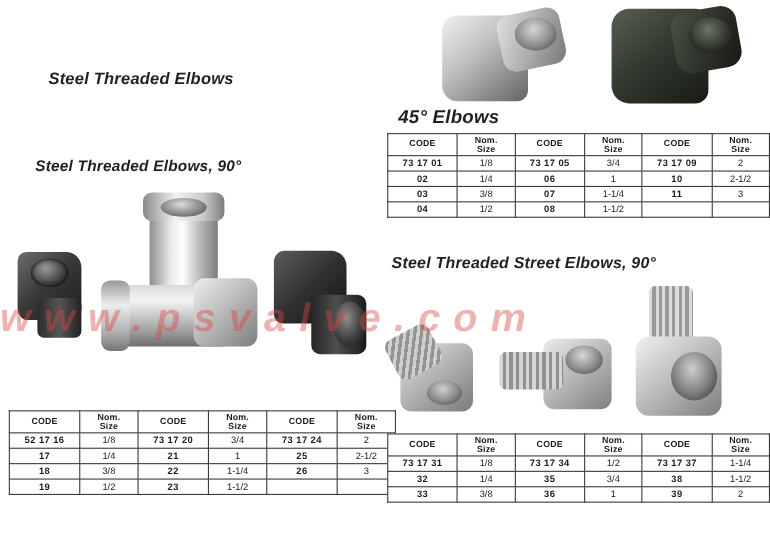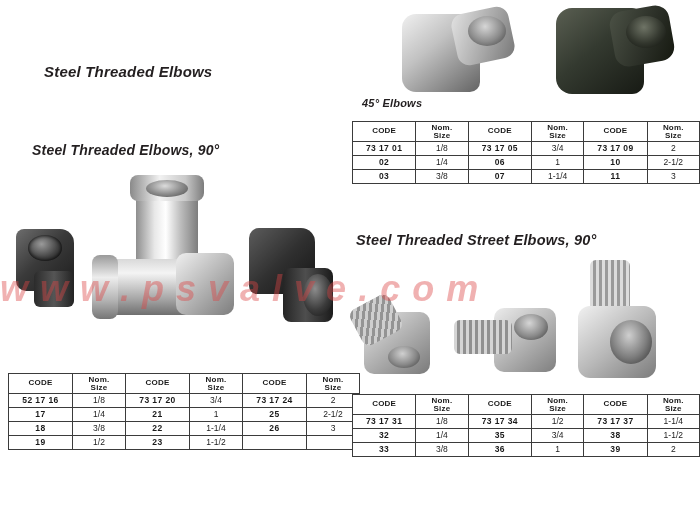--- a/index.html
+++ b/index.html
@@ -22,21 +22,21 @@
   .title {
     position: absolute;
     font-weight: bold;
     font-style: italic;
     color: #231f20;
     letter-spacing: 0.2px;
     white-space: nowrap;
   }
   #title-main { left: 44px; top: 52px; font-size: 15px; margin-top: 11px; }
   #title-90   { left: 32px; top: 142px; font-size: 14px; }
-  #title-45   { left: 362px; top: 97px; font-size: 11px; }
+  #title-45   { left: 362px; top: 97px; font-size: 17px; }
   #title-street { left: 356px; top: 232px; font-size: 14.5px; }
 
   table.spec {
     position: absolute;
     border-collapse: collapse;
     font-size: 8.5px;
     color: #1a1a1a;
     background: #ffffff;
   }
   table.spec td, table.spec th {
@@ -348,20 +348,28 @@
         <td class="size">2-1/2</td>
       </tr>
       <tr>
         <td class="code">03</td>
         <td class="size">3/8</td>
         <td class="code">07</td>
         <td class="size">1-1/4</td>
         <td class="code">11</td>
         <td class="size">3</td>
       </tr>
+      <tr>
+        <td class="code">04</td>
+        <td class="size">1/2</td>
+        <td class="code">08</td>
+        <td class="size">1-1/2</td>
+        <td class="code"></td>
+        <td class="size"></td>
+      </tr>
     </tbody>
   </table>
 
   <table class="spec" id="table-90">
     <thead>
       <tr>
         <th class="col-code">CODE</th>
         <th class="col-size">
           <span class="th2">Nom.</span>
             <span class="th2">Size</span>

